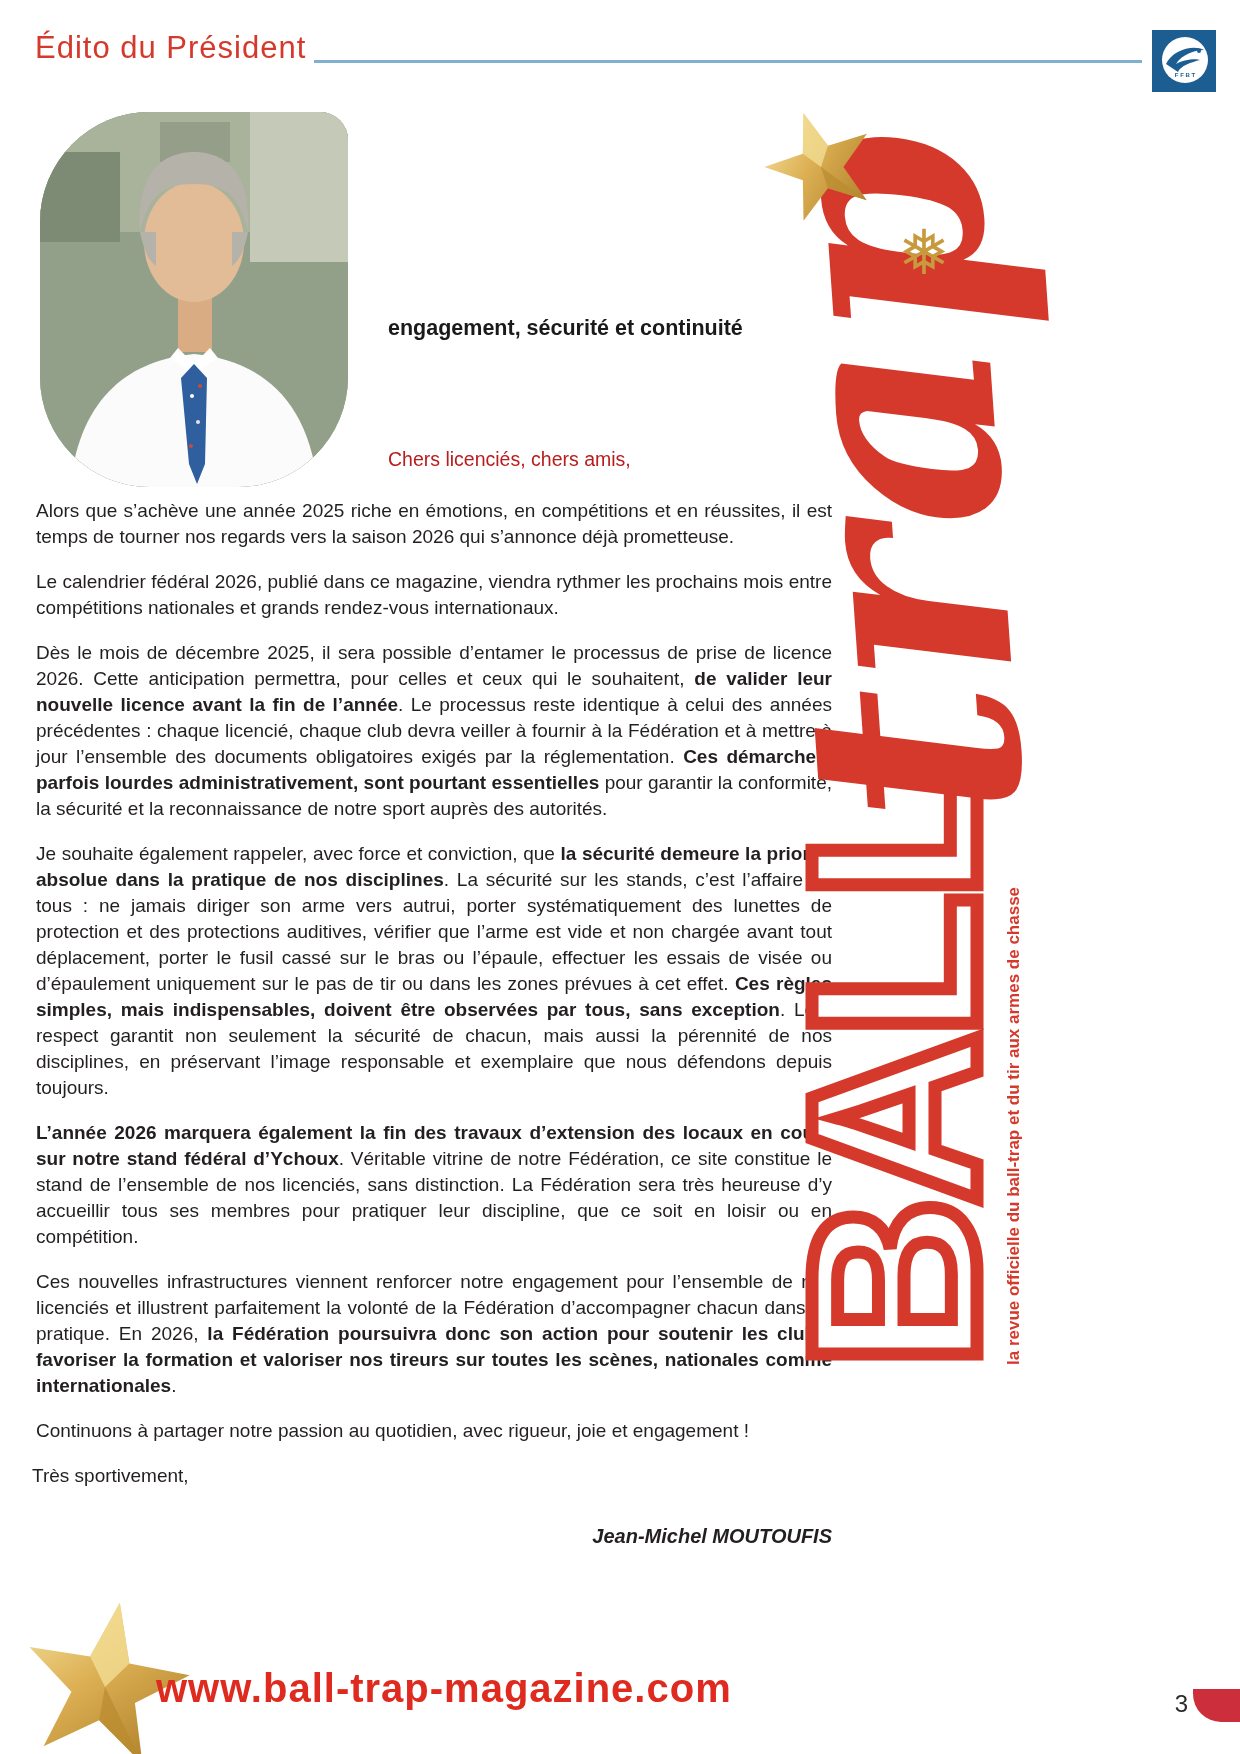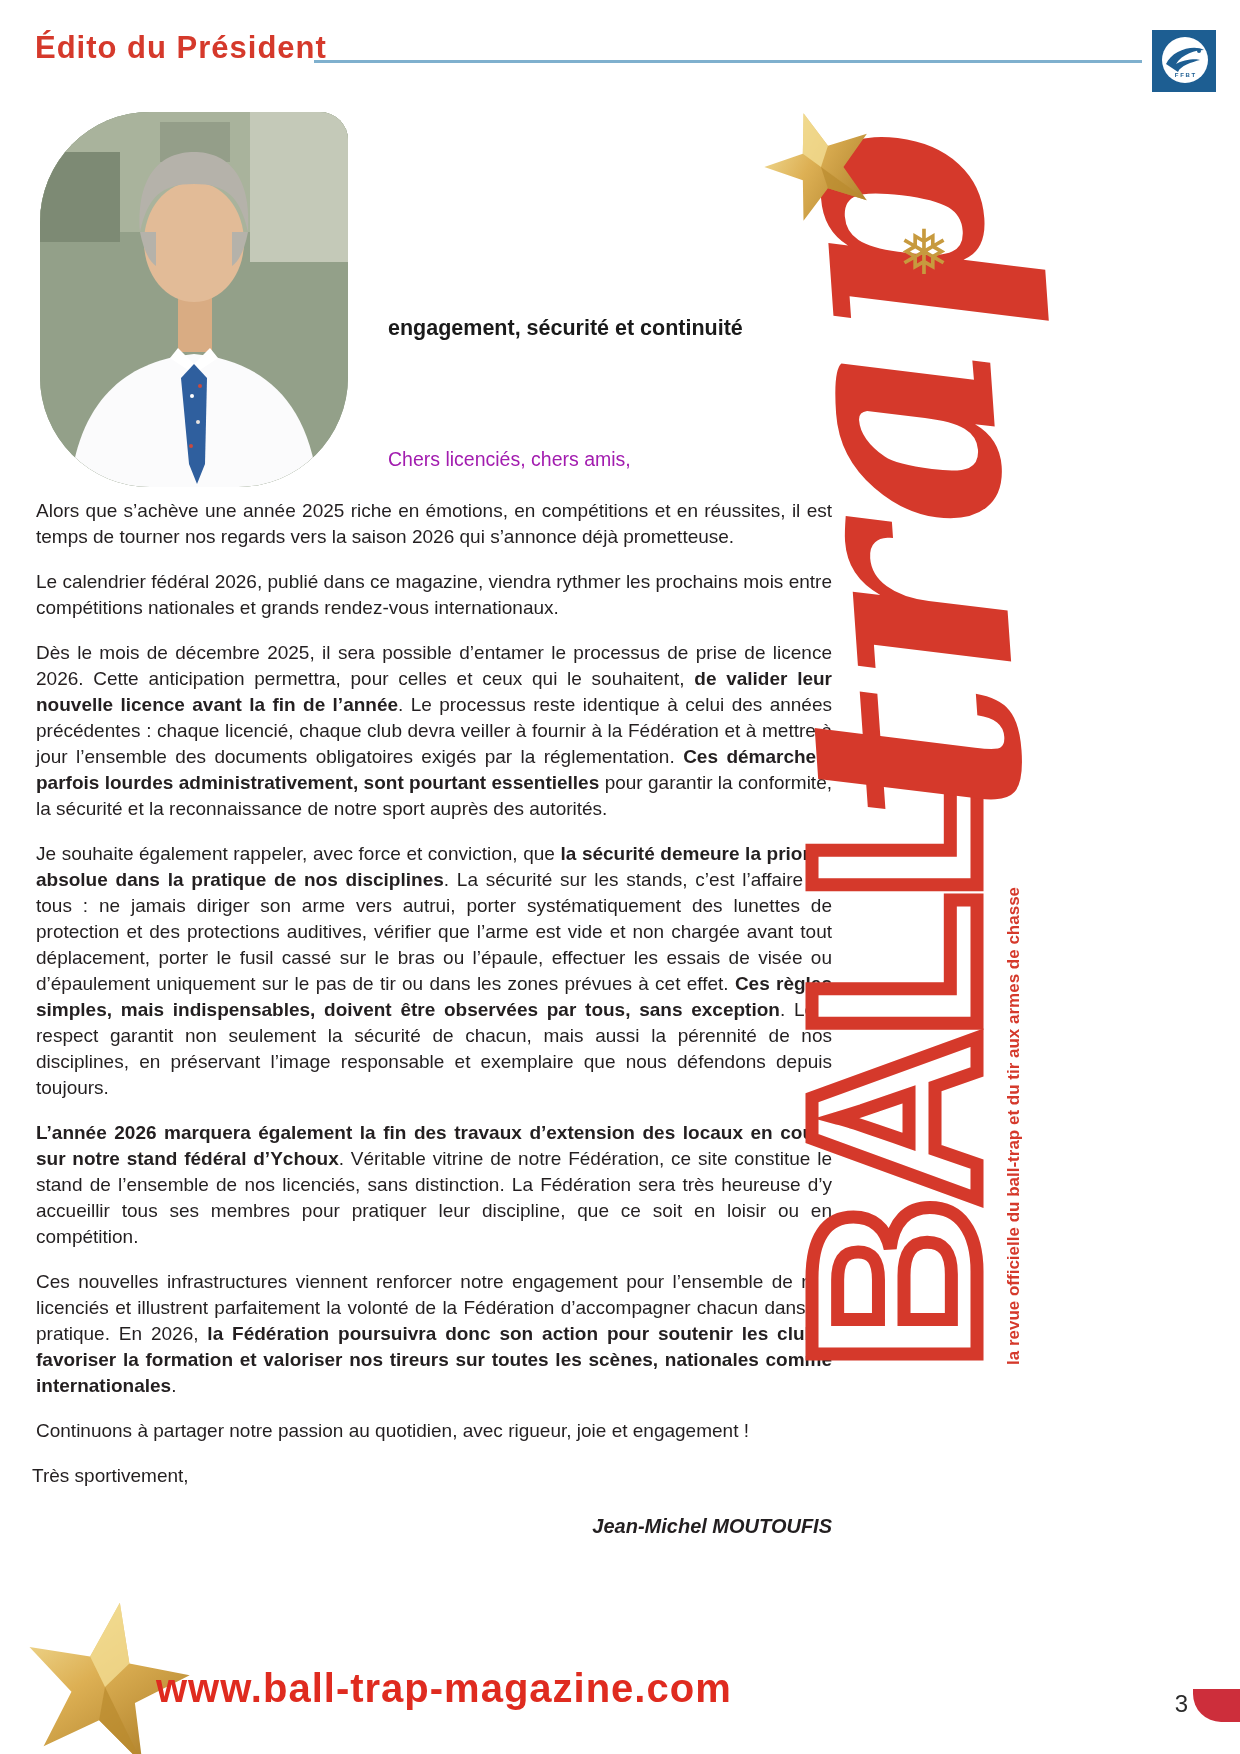--- a/index.html
+++ b/index.html
@@ -4,51 +4,51 @@
 <style>
   html,body{margin:0;padding:0;background:#888;}
   .page{
     position:relative;width:1240px;height:1754px;background:#ffffff;
     margin:0 auto;overflow:hidden;
     font-family:"Liberation Sans",sans-serif;color:#231f20;
   }
   
   .page-title{
     position:absolute;left:35px;top:30px;
-    font-size:31px;font-weight:bold;letter-spacing:1px;color:#d5392b;
+    font-size:31px;font-weight:normal;letter-spacing:1px;color:#d5392b;
   }
   .header-rule{
     position:absolute;left:314px;top:60px;width:828px;height:3px;background:#7fb0ce;
   }
   .fede-logo{
     position:absolute;left:1152px;top:30px;width:64px;height:62px;background:#1d5e92;
   }
   
   .photo{
     position:absolute;left:40px;top:112px;width:308px;height:375px;
     border-radius:110px 28px 110px 110px;overflow:hidden;background:#8d9a84;
   }
   .photo svg{display:block;width:100%;height:100%;}
   
   .headline{
     position:absolute;left:388px;top:315px;
     font-size:21.5px;line-height:26px;font-weight:bold;color:#1a1a1a;
   }
   .salutation{
-    position:absolute;left:388px;top:448px;font-size:19.5px;color:#a21caf;
+    position:absolute;left:388px;top:448px;font-size:19.5px;color:#b91c1c;
   }
   .body-col{
     position:absolute;left:32px;top:498px;width:800px;
     font-size:19px;line-height:26px;text-align:justify;
   }
   .para{margin:0 0 19px 4px;}
   .para .b{font-weight:bold;}
   .closing{margin:8px 0 18px 0;}
   .signature{
-    text-align:right;font-style:italic;font-weight:bold;font-size:20px;margin-top:24px;
+    text-align:right;font-style:italic;font-weight:bold;font-size:20px;margin-top:34px;
   }
   
   .logo-rail{position:absolute;left:768px;top:330px;width:252px;height:1040px;pointer-events:none;}
   .logo-rot{
     width:1040px;height:252px;transform:rotate(-90deg) translateX(-1040px);
     transform-origin:top left;display:flex;align-items:center;white-space:nowrap;
   }
   .ball{
     font-family:"Liberation Sans",sans-serif;font-weight:900;font-size:240px;
     letter-spacing:-8px;color:#ffffff;-webkit-text-stroke:13px #d5392b;line-height:1;

